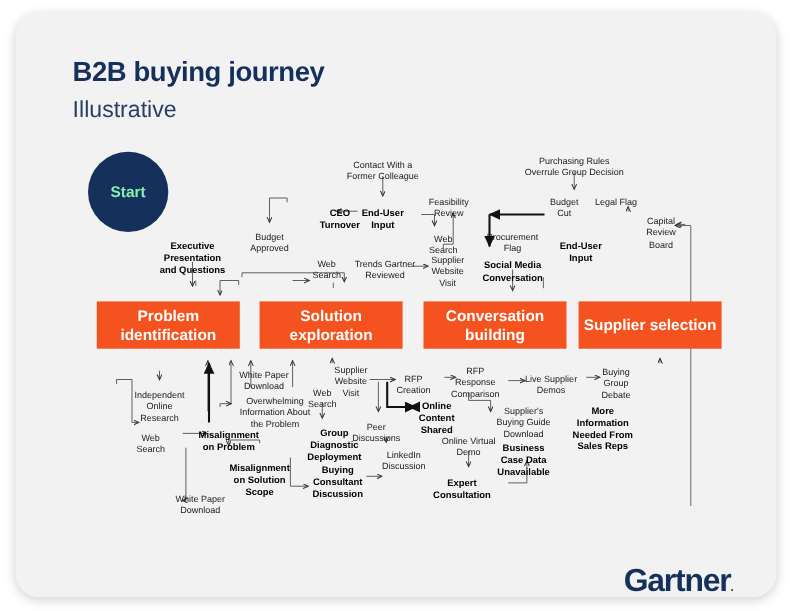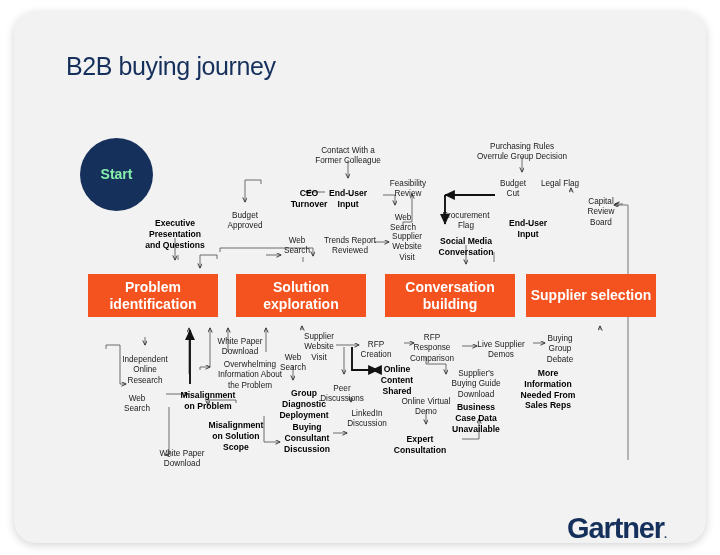--- a/index.html
+++ b/index.html
@@ -16,21 +16,21 @@
     background: #f2f2f2;
     border-radius: 22px;
     box-shadow: 0 2px 10px rgba(0,0,0,0.18);
     overflow: hidden;
   }
   #svgroot { position: absolute; left: 0; top: 0; width: 692px; height: 531px; }
 
   .ttl {
     position: absolute;
     color: #16305C;
-    font-weight: normal;
+    font-weight: bold;
     font-size: 25px;
     letter-spacing: -0.4px;
     left: 52px; top: 40px;
   }
   .sub {
     position: absolute;
     color: #2a3d63;
     font-size: 21px;
     font-weight: 300;
     left: 52px; top: 76px;
@@ -161,20 +161,21 @@
       <path d="M164,243 L164,248"></path>
       <path d="M480,240 L480,250"></path>
       <path d="M289,245 L289,250"></path>
     </g>
     <g stroke="#666" stroke-width="0.9" fill="none" marker-end="url(#ar)">
       <path d="M614,193 L600,193"></path>
     </g>
   </svg>
 
   <div class="ttl">B2B buying journey</div>
+  <div class="sub">Illustrative</div>
 
   <div class="circ" id="start-circle">Start</div>
 
   <div id="phases">
       <div class="phase" style="left: 74px; top: 262px; width: 130px;">Problem identification</div>
       <div class="phase" style="left: 222px; top: 262px; width: 130px;">Solution exploration</div>
       <div class="phase" style="left: 371px; top: 262px; width: 130px;">Conversation building</div>
       <div class="phase" style="left: 512px; top: 262px; width: 130px;">Supplier selection</div>
     </div>
   <div id="upper">
@@ -188,21 +189,21 @@
 Approved</div>
       <div class="nd" style="left: 394px; top: 167px;">Feasibility
 Review</div>
       <div class="nd" style="left: 389px; top: 201px;">Web
 Search</div>
       <div class="nd b" style="left: 161px; top: 206px;">Executive
 Presentation
 and Questions</div>
       <div class="nd" style="left: 283px; top: 224px;">Web
 Search</div>
-      <div class="nd" style="left: 336px; top: 224px;">Trends Report
+      <div class="nd" style="left: 336px; top: 224px;">Trends Gartner
 Reviewed</div>
       <div class="nd" style="left: 393px; top: 220px;">Supplier
 Website
 Visit</div>
       <div class="nd" style="left: 508px; top: 130px;">Purchasing Rules
 Overrule Group Decision</div>
       <div class="nd" style="left: 499px; top: 167px;">Budget
 Cut</div>
       <div class="nd" style="left: 546px; top: 167px;">Legal Flag</div>
       <div class="nd" style="left: 587px; top: 185px;">Capital

